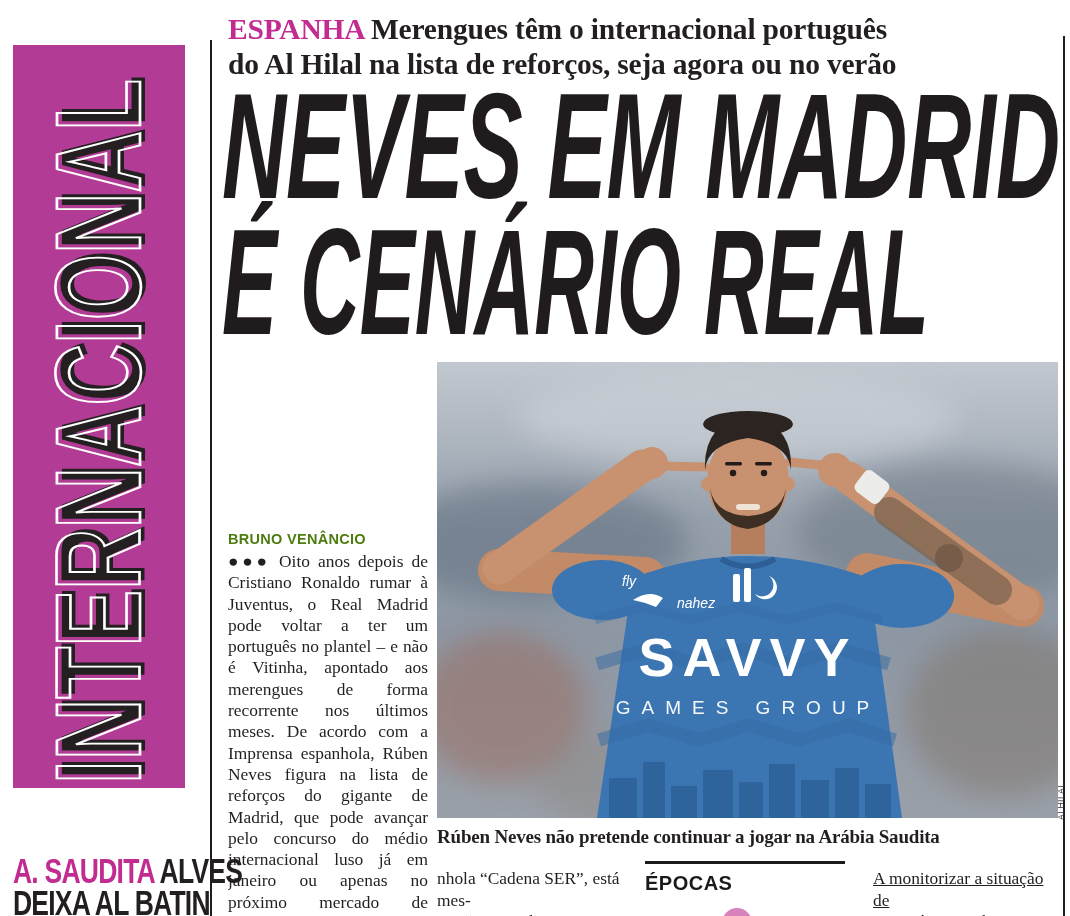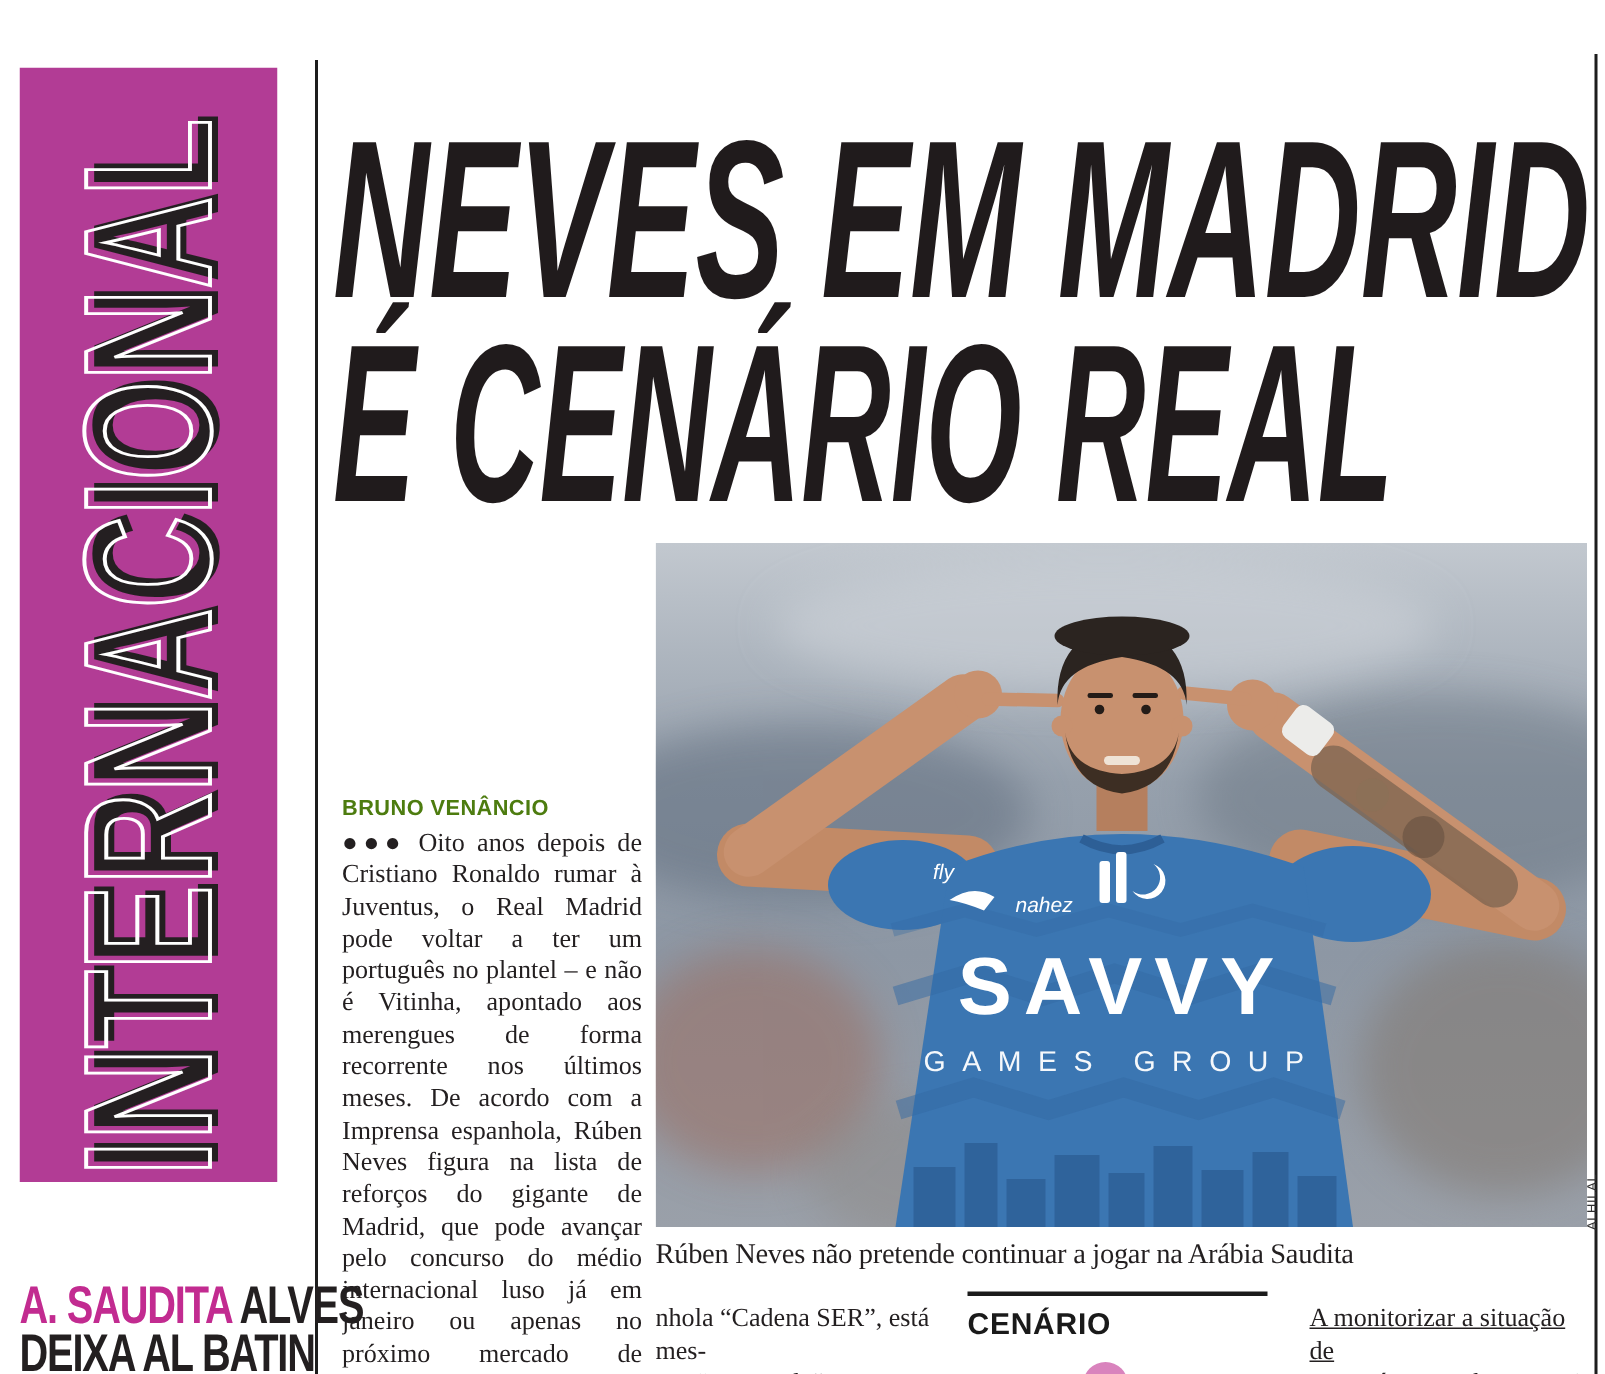--- a/index.html
+++ b/index.html
@@ -28,21 +28,21 @@
   #byline{left:228px;top:531px;font-family:"Liberation Sans",sans-serif;font-weight:bold;
           font-size:14.5px;letter-spacing:.3px;color:#4d7c0f;}
   #body-col{left:228px;top:551px;width:200px;height:365px;overflow:hidden;
             font-size:17.4px;line-height:21.3px;text-align:justify;}
   #body-col p{margin:0;}
 
   
   #photo{left:437px;top:362px;width:621px;height:456px;overflow:hidden;text-align:right;}
   #photo-credit{left:1056px;top:770px;height:50px;writing-mode:vertical-rl;transform:rotate(180deg);
                 font-family:"Liberation Sans",sans-serif;font-size:8.5px;letter-spacing:.5px;color:#2e2e2e;}
-  #caption{left:437px;top:826px;width:600px;font-weight:normal;font-size:19px;letter-spacing:-0.2px;}
+  #caption{left:437px;top:826px;width:600px;font-weight:bold;font-size:19px;letter-spacing:-0.2px;}
 
   
   .bodytext{font-size:17.4px;line-height:21.5px;}
   #bottom-col1{left:437px;top:868px;width:205px;}
   #bottom-col3{left:858px;top:868px;width:205px;}
   #bottom-col3 .line.indent{padding-left:15px;text-decoration:underline;}
   #epocas-rule{left:645px;top:861px;width:200px;}
   #epocas-header{left:645px;top:872px;font-family:"Liberation Sans",sans-serif;font-weight:bold;
                  font-size:20px;letter-spacing:.5px;color:#1a1a1a;}
   #epocas-circle{left:722px;top:908px;width:30px;height:30px;border-radius:50%;background:#d983bd;}
@@ -60,20 +60,24 @@
 
   <svg id="section-banner" class="abs" width="172" height="743" viewBox="0 0 172 743">
     <rect x="0" y="0" width="172" height="743" fill="#b23c95"></rect>
     <text transform="translate(132,735) rotate(-90)" textLength="705" lengthAdjust="spacingAndGlyphs" style="font-family:'Liberation Sans',sans-serif;font-weight:bold;font-size:120px;" fill="#241f21">INTERNACIONAL</text>
     <text transform="translate(127,739) rotate(-90)" textLength="705" lengthAdjust="spacingAndGlyphs" style="font-family:'Liberation Sans',sans-serif;font-weight:bold;font-size:120px;" fill="none" stroke="#ffffff" stroke-width="2.6">INTERNACIONAL</text>
   </svg>
 
   <div class="abs vrule" style="left:210px;top:40px;height:876px;"></div>
   <div class="abs vrule" style="left:1063px;top:36px;height:880px;"></div>
 
+  <div id="kicker" class="abs">
+    <div><span class="tag">ESPANHA</span><span> Merengues têm o internacional português</span></div>
+    <div>do Al Hilal na lista de reforços, seja agora ou no verão</div>
+  </div>
 
   <svg id="headline-svg" class="abs" width="851" height="285" viewBox="0 0 851 285">
     <text x="3" y="128" font-size="150" textLength="838" lengthAdjust="spacingAndGlyphs">NEVES EM MADRID</text>
     <text x="3" y="264" font-size="150" textLength="707" lengthAdjust="spacingAndGlyphs">É CENÁRIO REAL</text>
   </svg>
 
 
   <div id="byline" class="abs">BRUNO VENÂNCIO</div>
 
   <div id="body-col" class="abs">
@@ -182,21 +186,21 @@
 
   <div id="caption" class="abs">Rúben Neves não pretende continuar a jogar na Arábia Saudita</div>
 
   <div id="bottom-col1" class="abs bodytext">
     <div class="line">nhola “Cadena SER”, está mes-</div>
     <div class="line">mo “encantado” com a possibi-</div>
 
   </div>
 
   <div id="epocas-rule" class="abs hrule"></div>
-  <div id="epocas-header" class="abs">CENÁRIO</div>
+  <div id="epocas-header" class="abs">ÉPOCAS</div>
   <div id="epocas-circle" class="abs"></div>
 
   <div id="bottom-col3" class="abs bodytext">
     <div class="line indent">A monitorizar a situação de</div>
     <div class="line">perto está o Manchester Uni-</div>
 
   </div>
 
   <div id="teaser" class="abs">
     <div><span class="tag">A. SAUDITA</span><span> ALVES</span></div>

